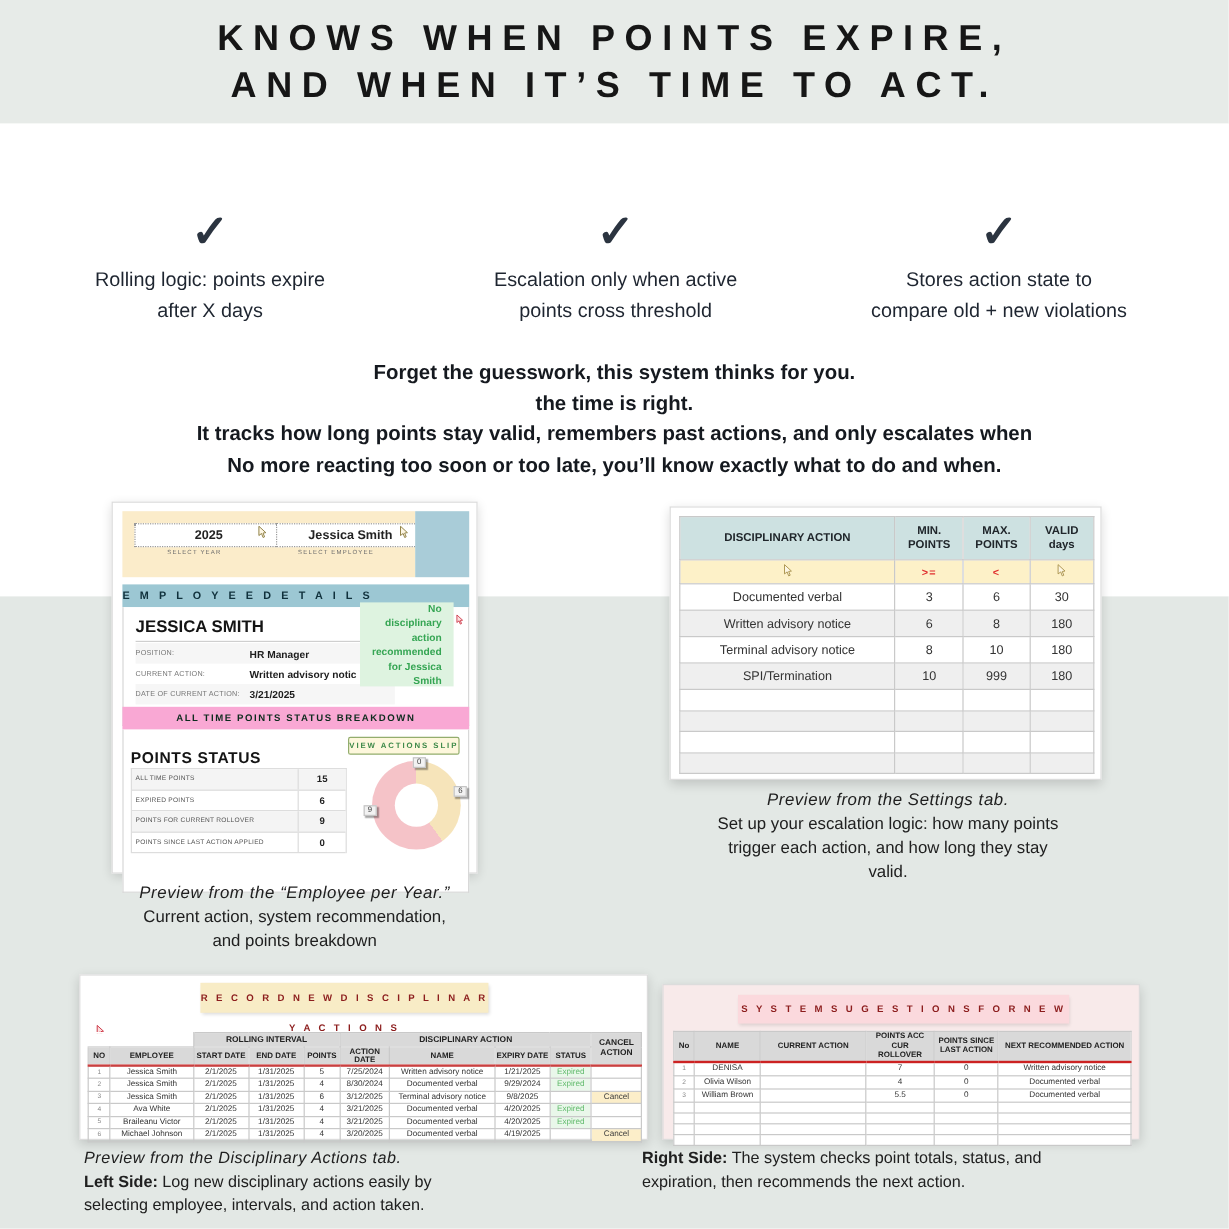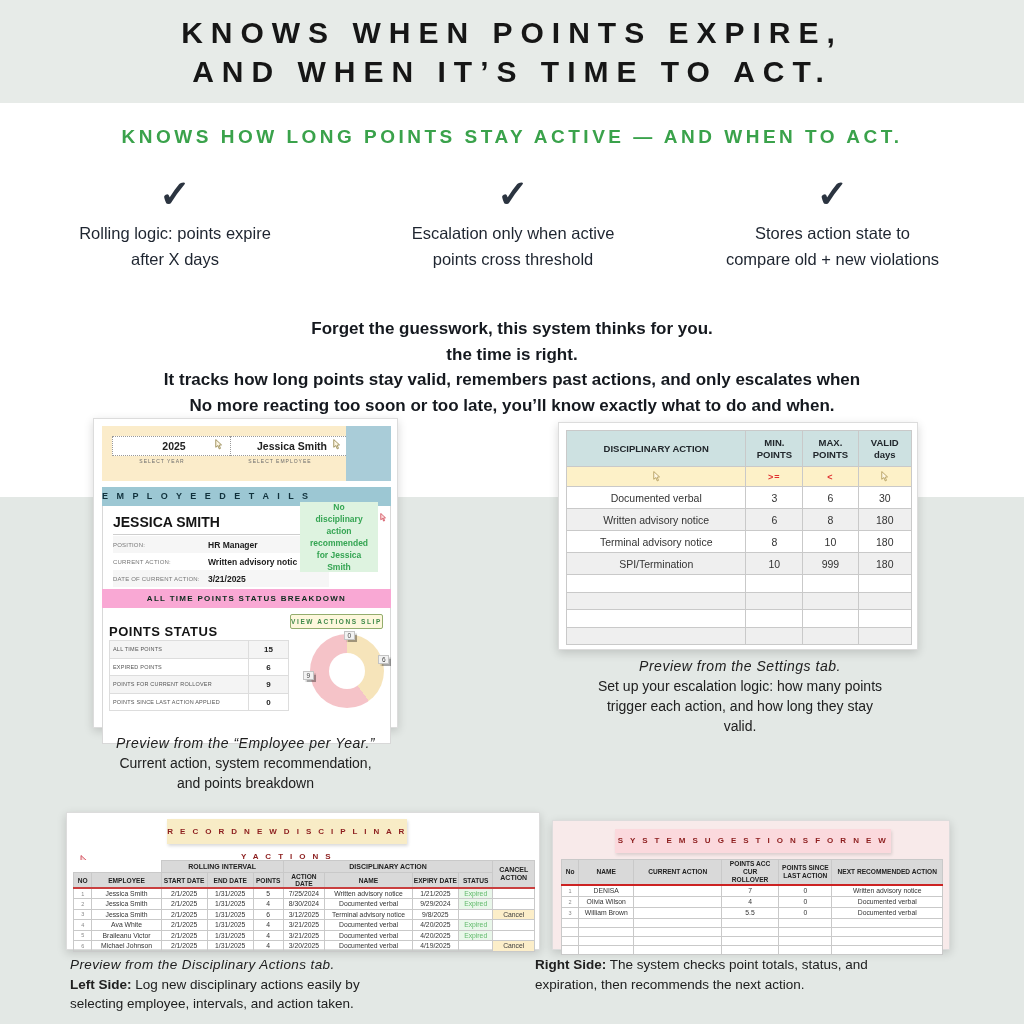--- a/index.html
+++ b/index.html
@@ -16,21 +16,21 @@
   .subtitle { position:absolute; top:126px; left:0; width:1024px; text-align:center;
     font-weight:800; font-size:19px; letter-spacing:3.5px; color:#3aa24b; }
 
   .feature { position:absolute; top:174px; text-align:center; }
   #feature-1 { left:30px;  width:290px; }
   #feature-2 { left:360px; width:306px; }
   #feature-3 { left:660px; width:345px; }
   .check { font-size:38px; font-weight:700; color:#2b3440; line-height:40px; }
   .feature-text { margin-top:6px; font-size:16.5px; line-height:26px; color:#1e2530; }
 
-  .intro { position:absolute; top:316px; left:0; width:1024px; text-align:center;
+  .intro { position:absolute; top:298px; left:0; width:1024px; text-align:center;
     font-weight:700; font-size:17px; line-height:25.5px; color:#15191f; }
 
   .card { position:absolute; background:#fff; border:1px solid #dcdcdc;
     box-shadow:0 3px 9px rgba(0,0,0,0.16); }
 
   
   #employee-card { left:93px; top:418px; width:305px; height:310px; }
   .ec-top { position:absolute; left:8px; top:7px; width:244px; height:55px; background:#fbecca; }
   .select-group { position:absolute; top:10px; width:100px; }
   #select-year { left:10px; } #select-employee { left:128px; }
@@ -47,21 +47,21 @@
     border-top:none; background:#fff; }
   .panel-red-icon { position:absolute; right:3px; top:2px; }
   .emp-name { position:absolute; left:10px; top:8px; font-size:14px; font-weight:800; color:#141414;
     width:225px; border-bottom:1px solid #cfcfcf; padding-bottom:4px; }
   .detail-rows { position:absolute; left:10px; top:30px; width:216px; }
   .detail-row { display:flex; align-items:center; height:17px; }
   .detail-row:nth-child(odd) { background:#f6f6f6; }
   .detail-label { width:95px; font-size:6px; color:#767676; letter-spacing:0.2px; }
   .detail-value { font-size:8.5px; font-weight:700; color:#1c1c1c; }
   .rec-box { position:absolute; left:206px; top:83px; width:78px; height:70px; background:#def3e0;
-    font-size:8.5px; font-weight:700; color:#35a553; text-align:center; line-height:12px;
+    font-size:8.5px; font-weight:700; color:#35a553; text-align:right; line-height:12px;
     display:flex; align-items:center; justify-content:center; padding:20px; }
 
   .green-banner { position:absolute; left:8px; top:170px; width:289px; height:19px; background:#f9a8d4;
     font-size:8px; font-weight:700; letter-spacing:1.3px; color:#0d2c1e; text-align:center; line-height:19px; }
   .panel2 { position:absolute; left:8px; top:189px; width:289px; height:136px; border:1px solid #d8d8d8;
     border-top:none; background:#fff; }
   .view-btn { position:absolute; right:7px; top:6px; width:93px; height:15px; background:#fdf7dc;
     border:1px solid #93ad6d; border-radius:2px; font-size:6.5px; font-weight:700; letter-spacing:1.6px;
     color:#3f8a4a; text-align:center; line-height:13px; }
   .ps-title { position:absolute; left:6px; top:16px; font-size:13px; font-weight:800; color:#141414; letter-spacing:0.5px; }
@@ -139,21 +139,20 @@
 </head>
 <body>
 
 <div id="stage">
   <div class="band" id="band-top"></div>
   <div class="band" id="band-mid"></div>
   <div class="band" id="band-bottom"></div>
 
   <div class="headline" id="headline1">KNOWS WHEN POINTS EXPIRE,</div>
   <div class="headline" id="headline2">AND WHEN IT’S TIME TO ACT.</div>
-  <div class="subtitle">KNOWS HOW LONG POINTS STAY ACTIVE — AND WHEN TO ACT.</div>
 
   <div class="feature" id="feature-1">
     <div class="check">✓</div>
     <div class="feature-text">
       <div>Rolling logic: points expire</div>
       <div>after X days</div>
     </div>
   </div>
   <div class="feature" id="feature-2">
     <div class="check">✓</div>

